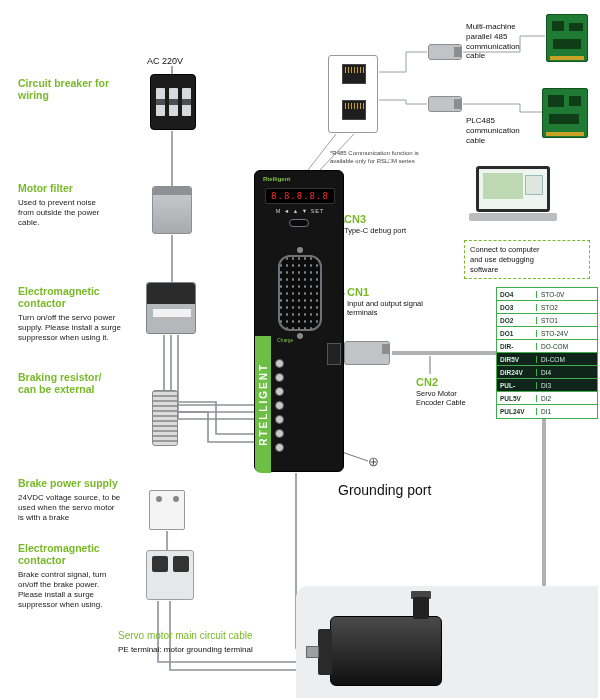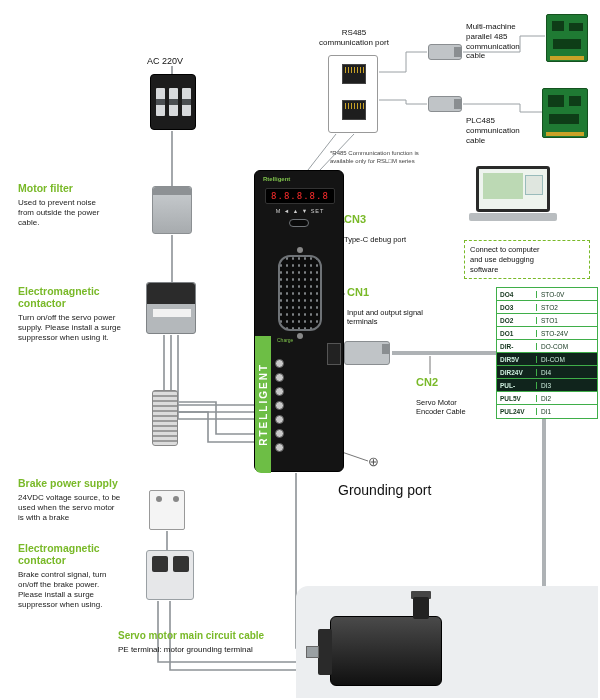--- a/index.html
+++ b/index.html
@@ -11,21 +11,21 @@
   .pre{white-space:pre-line}
 
   
   .sec{position:absolute;left:18px;width:124px}
   .sec h3{margin:0;font-size:10.5px;font-weight:bold;line-height:1.12;color:var(--green);white-space:pre-line}
   .sec p{margin:3px 0 0;font-size:8px;line-height:1.28;color:#1b1b1b;white-space:pre-line}
 
   .lbl{position:absolute;font-size:14px;color:#111;line-height:1.25}
   .cnlabel{position:absolute}
   .cnlabel b{display:block;font-size:11px;font-weight:bold;color:var(--green);line-height:1.1}
-  .cnlabel span{display:block;font-size:7.5px;color:#111;white-space:pre-line;line-height:1.2;margin-top:10px}
+  .cnlabel span{display:block;font-size:7.5px;color:#111;white-space:pre-line;line-height:1.2;margin-top:1px}
 
   
   .comp{position:absolute}
   .breaker{left:150px;top:74px;width:46px;height:56px;background:#1c1c1c;border-radius:4px;border:1px solid #000}
   .breaker i{position:absolute;top:13px;width:9px;height:28px;background:linear-gradient(#d7dadc 0 40%,#4b4f52 40% 60%,#d7dadc 60% 100%);border-radius:1px}
   .breaker i:nth-child(1){left:5px}.breaker i:nth-child(2){left:18px}.breaker i:nth-child(3){left:31px}
   .filter{left:152px;top:186px;width:40px;height:48px;background:linear-gradient(#c9cdd0,#a7abae);border:1px solid #8b8f92;border-radius:3px}
   .filter:before{content:"";position:absolute;left:0;top:0;width:100%;height:8px;background:#8d9194;border-radius:3px 3px 0 0}
   .contactor1{left:146px;top:282px;width:50px;height:52px;background:#b4b8bb;border:1px solid #7f8386;border-radius:3px}
   .contactor1:before{content:"";position:absolute;left:0;top:0;width:100%;height:42%;background:#2b2b2b;border-radius:3px 3px 0 0}
@@ -82,21 +82,21 @@
 
   
   .motorpanel{position:absolute;left:296px;top:586px;width:302px;height:112px;background:#eceef0;border-radius:12px 0 0 0}
   .motor{position:absolute;left:330px;top:616px;width:112px;height:70px;background:linear-gradient(#4a4a4a,#101010);border-radius:6px;border:1px solid #000}
   .motor .flange{position:absolute;left:-13px;top:12px;width:14px;height:46px;background:#2a2a2a;border-radius:2px}
   .motor .shaft{position:absolute;left:-25px;top:29px;width:13px;height:12px;background:#9aa0a3;border:1px solid #666}
   .motor .gland{position:absolute;left:82px;top:-20px;width:16px;height:22px;background:#222;border-radius:2px}
   .motor .nut{position:absolute;left:80px;top:-26px;width:20px;height:8px;background:#454545;border-radius:1px}
   .ground{position:absolute;left:368px;top:454px;font-size:13px;color:#555}
 
-  .bottomtitle{position:absolute;left:118px;top:630px;font-size:10px;font-weight:bold;color:var(--green)}
+  .bottomtitle{position:absolute;left:118px;top:630px;font-size:10px;font-weight:normal;color:var(--green)}
   .bottomsub{position:absolute;left:118px;top:645px;font-size:8px;color:#111}
   .note{position:absolute;left:330px;top:150px;width:130px;font-size:6px;color:#444;line-height:1.3}
   .rstitle{position:absolute;left:308px;top:28px;width:92px;text-align:center;font-size:8px;color:#111;line-height:1.2}
   .cabletxt{position:absolute;left:466px;font-size:8px;color:#111;line-height:1.22}
 </style>
 </head>
 <body>
 
 <div class="stage">
 
@@ -128,35 +128,39 @@
     </g>
     <g fill="none" stroke="#777" stroke-width="1">
       <path d="M330 222 H345"></path>
       <path d="M334 294 H345"></path>
       <path d="M430 374 V356"></path>
       <path d="M336 450 L368 461"></path>
     </g>
   </svg>
 
   <div class="sec" style="top:78px">
+    <h3>Circuit breaker for
+wiring</h3>
   </div>
   <div class="sec" style="top:183px">
     <h3>Motor filter</h3>
     <p>Used to prevent noise
 from outside the power
 cable.</p>
   </div>
   <div class="sec" style="top:286px">
     <h3>Electromagnetic
 contactor</h3>
     <p>Turn on/off the servo power
 supply. Please install a surge
 suppressor when using it.</p>
   </div>
   <div class="sec" style="top:372px">
+    <h3>Braking resistor/
+can be external</h3>
   </div>
   <div class="sec" style="top:478px">
     <h3>Brake power supply</h3>
     <p>24VDC voltage source, to be
 used when the servo motor
 is with a brake</p>
   </div>
   <div class="sec" style="top:543px">
     <h3>Electromagnetic
 contactor</h3>
@@ -203,22 +207,20 @@
         <i></i>
         <i></i>
         <i></i>
         <i></i>
         <i></i>
     </div>
   </div>
 
   <div class="plug" style="left:344px;top:341px;width:46px;height:24px"></div>
 
-  <div class="rstitle pre">RS485
-communication port</div>
   <div class="rsbox">
     <div class="rj" style="top:8px"></div>
     <div class="rj" style="top:44px"></div>
   </div>
   <div class="plug" style="left:428px;top:44px"></div>
   <div class="plug" style="left:428px;top:96px"></div>
   <div class="cabletxt pre" style="top:22px">Multi-machine
 parallel 485
 communication
 cable</div>

